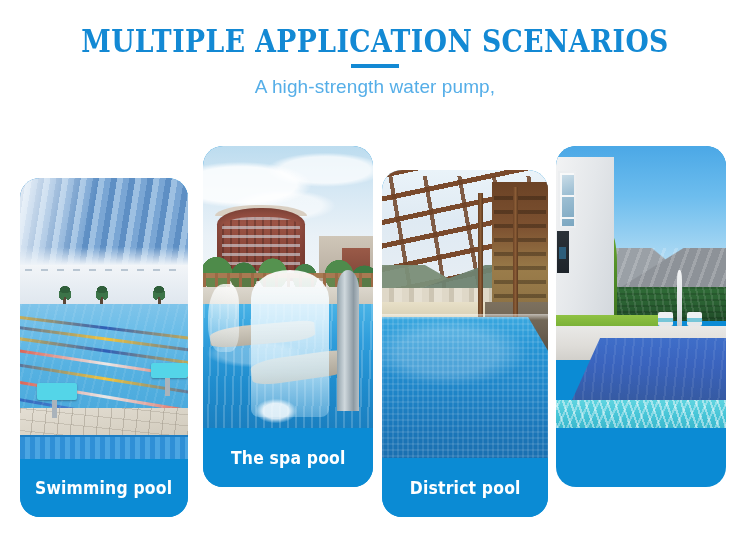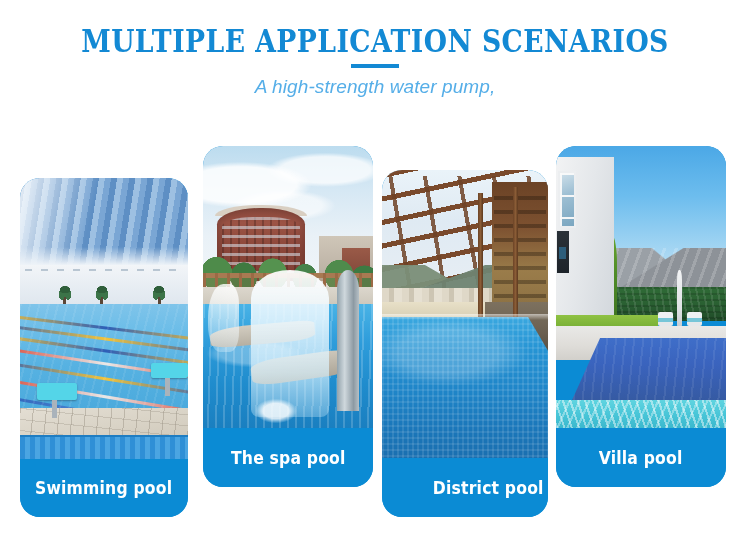--- a/index.html
+++ b/index.html
@@ -53,21 +53,21 @@
     position: absolute;
     left: 0;
     top: 74px;
     width: 750px;
     font-family: "Liberation Sans", sans-serif;
     font-size: 19px;
     line-height: 25px;
     color: #55aee8;
     letter-spacing: 0.1px;
   }
-  .subtitle .line { display: block; white-space: nowrap; font-style: italic; }
+  .subtitle .line { display: block; white-space: nowrap; }
 
   
   .cards { position: absolute; left: 0; top: 0; width: 750px; height: 551px; }
 
   .card {
     position: absolute;
     border-radius: 20px;
     overflow: hidden;
     background: #0b8bd4;
   }
@@ -101,21 +101,21 @@
   #card-3 { left: 382px; top: 170px; width: 166px; height: 347px; }
   #card-4 { left: 556px; top: 146px; width: 170px; height: 341px; }
 
   #card-1 .card-photo { height: 281px; }
   #card-2 .card-photo { height: 282px; }
   #card-3 .card-photo { height: 288px; }
   #card-4 .card-photo { height: 282px; }
 
   #card-1 .card-label { height: 58px; }
   #card-2 .card-label { height: 59px; }
-  #card-3 .card-label { height: 59px; justify-content: flex-end; }
+  #card-3 .card-label { height: 59px; }
   #card-4 .card-label { height: 59px; }
 
   .scene { position: absolute; inset: 0; }
 
   
   .s1-ceiling {
     position: absolute; left: 0; top: 0; width: 100%; height: 33%;
     background:
       linear-gradient(103deg, rgba(255,255,255,.85) 0%, rgba(255,255,255,0) 42%),
       repeating-linear-gradient(99deg,
@@ -550,18 +550,15 @@
         </div>
         <div class="s4-umbrella"></div>
         <div class="s4-lounger" style="left:60%"></div>
         <div class="s4-lounger" style="left:77%"></div>
         <div class="s4-lawn"></div>
         <div class="s4-paving"></div>
         <div class="s4-pool"></div>
         <div class="s4-pool-near"></div>
       </div>
     </div>
-    <div class="card-label">
-      <span>Villa pool</span>
-    </div>
   </div>
 
 </div>
 
 </body></html>

